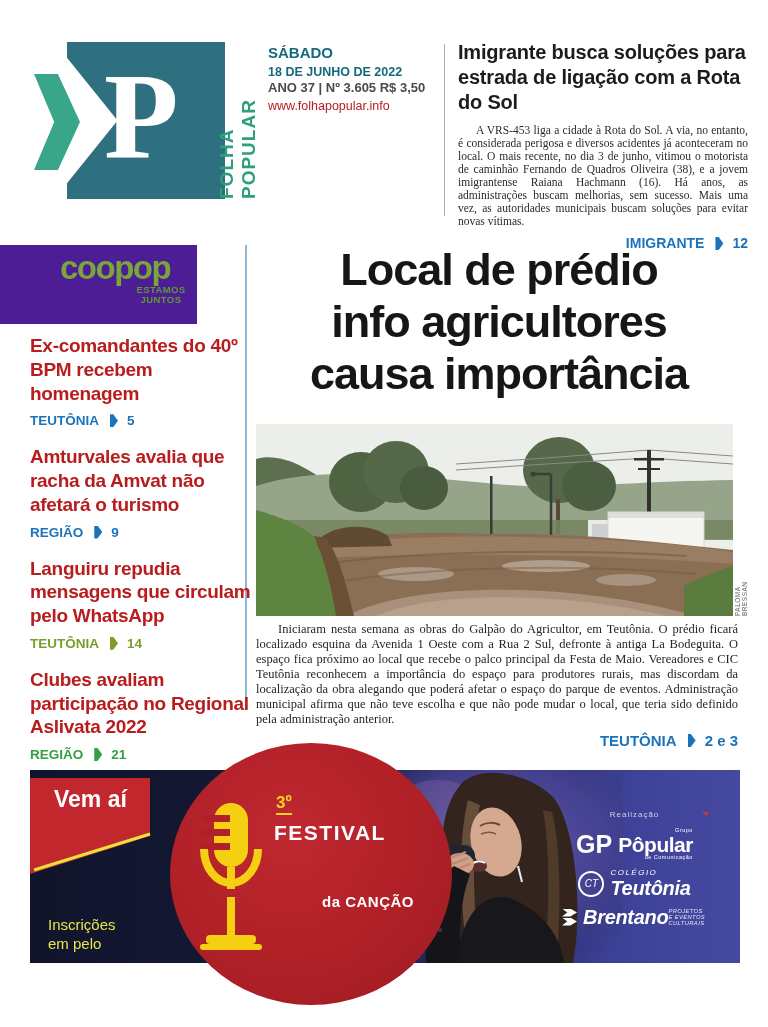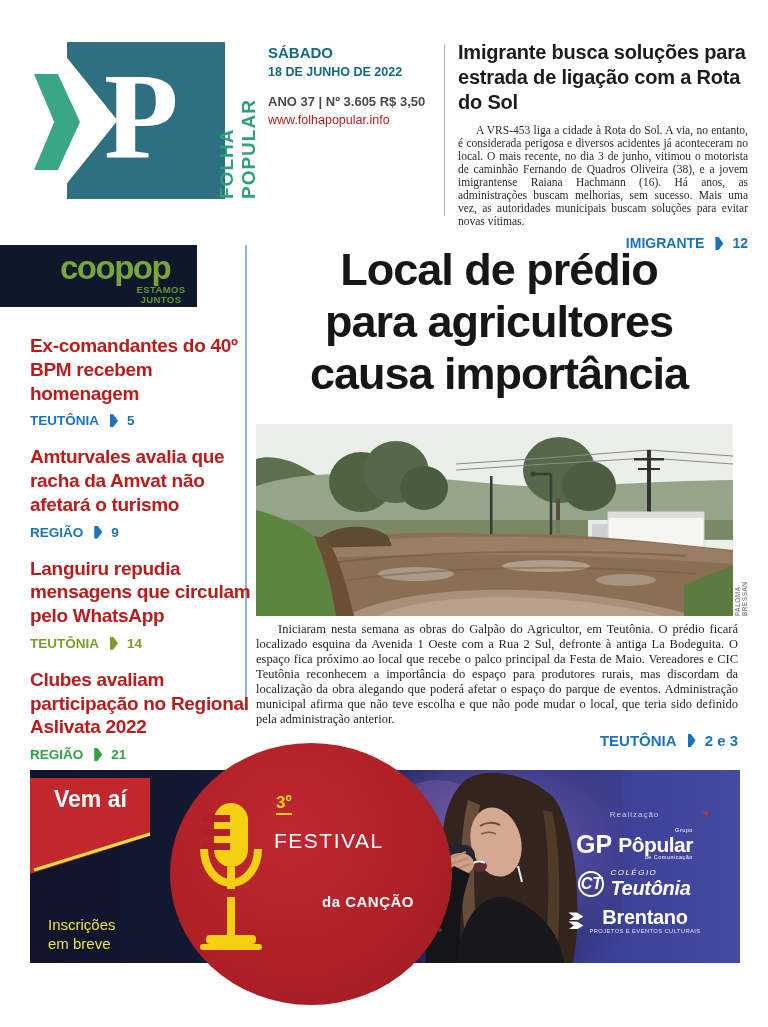--- a/index.html
+++ b/index.html
@@ -12,42 +12,42 @@
       clip-path:polygon(0 0,52% 0,100% 50%,52% 100%,0 100%,44% 50%);}
   .logo-square{position:absolute;left:67px;top:42px;width:158px;height:157px;background:#2e6f80;
       clip-path:polygon(0 0,100% 0,100% 100%,0 100%,0 90%,32% 50%,0 10%);}
   .logo-p{position:absolute;left:104px;top:56px;font-family:"Liberation Serif",serif;
       font-weight:700;font-size:122px;line-height:1;color:#fff;}
   .logo-vertical{position:absolute;left:225px;top:42px;height:157px;width:26px;
       writing-mode:vertical-rl;transform:rotate(180deg);font-weight:800;font-size:19px;
       letter-spacing:1px;color:#2f9e7b;display:flex;align-items:center;}
   .dateblock{position:absolute;left:268px;top:44px;width:172px;}
   .dateblock .day{font-size:15px;font-weight:800;color:#14697c;margin-bottom:4px;}
-  .dateblock .date{font-size:12.5px;font-weight:800;color:#14697c;margin-bottom:15px;}
+  .dateblock .date{font-size:12.5px;font-weight:800;color:#14697c;margin-bottom:1px;}
   .dateblock .edition{font-size:13px;color:#4a4a4a;margin-bottom:4px;font-weight:bold;}
   .dateblock .site{font-size:12.5px;color:#b91c1c;}
   .head-divider{position:absolute;left:444px;top:44px;width:1px;height:172px;background:#a9adad;}
 
   
   .top-story{position:absolute;left:458px;top:40px;width:290px;}
   .top-story h2{margin:0 0 8px 0;font-size:20px;line-height:1.26;font-weight:700;
       letter-spacing:-0.2px;color:#1d1c1a;}
   .serif-body{font-family:"Liberation Serif",serif;font-size:11.5px;line-height:1.14;
       text-align:justify;text-indent:18px;color:#2b2a28;}
   .tagline{display:flex;align-items:center;font-weight:800;}
   .tagline.right{justify-content:flex-end;}
   .chev{display:inline-block;width:8px;height:13px;background:currentColor;
       clip-path:polygon(0 0,40% 0,100% 50%,40% 100%,0 100%);margin:0 9px 0 11px;}
   .tag-blue{color:#1b74bb;}
   .tag-olive{color:#7d9c29;}
   .tag-green{color:#33a042;}
   .top-story .tagline{font-size:14px;margin-top:7px;}
 
   
-  .coopop{position:absolute;left:0;top:245px;width:197px;height:62px;background:#0f172a;}
+  .coopop{position:absolute;left:0;top:245px;width:197px;height:79px;background:#4c1d95;}
   .coopop-word{position:absolute;left:60px;top:4px;font-size:33px;font-weight:800;
       letter-spacing:-1.5px;color:#7aa43c;}
   .coopop-slogan{position:absolute;left:130px;top:40px;width:62px;text-align:center;
       font-size:9.5px;line-height:1.05;font-weight:800;color:#5f9a32;letter-spacing:.4px;}
 
   
   .sidebar{position:absolute;left:30px;top:334px;width:222px;}
   .sidebar .story h3{margin:0 0 8px 0;font-size:19px;line-height:1.25;font-weight:700;
       letter-spacing:-0.3px;color:#b91c1c;}
   .sidebar .tagline{font-size:13.5px;margin:0 0 17px 0;}
@@ -76,37 +76,37 @@
       align-items:center;gap:9px;color:#fff;}
   .org-label{font-size:8px;letter-spacing:1px;color:#ccd2ee;}
   .sp-row{display:flex;align-items:center;gap:6px;}
   .gp-mark{font-size:25px;font-weight:800;position:relative;line-height:1;}
   .gp-accent{position:absolute;right:-2px;top:2px;width:7px;height:4px;background:#d23434;
       clip-path:polygon(0 0,100% 0,60% 100%);}
   .gp-stack{display:flex;flex-direction:column;align-items:flex-end;line-height:1;}
   .gp-top{font-size:5.5px;letter-spacing:.5px;}
   .gp-name{font-size:21px;font-weight:800;letter-spacing:-.5px;}
   .gp-sub{font-size:5.5px;letter-spacing:.5px;}
-  .ct-mark{width:26px;height:26px;border:2px solid #fff;border-radius:50%;font-size:16px;
-      font-weight:700;display:flex;align-items:center;justify-content:center;font-style:italic;}
+  .ct-mark{width:26px;height:26px;border:2px solid #fff;border-radius:50%;font-size:10px;
+      font-weight:400;display:flex;align-items:center;justify-content:center;font-style:italic;}
   .ct-stack{display:flex;flex-direction:column;align-items:flex-start;line-height:1;}
   .ct-top{font-size:8px;font-style:italic;letter-spacing:1.5px;margin-bottom:1px;}
   .ct-name{font-size:20px;font-weight:800;font-style:italic;letter-spacing:-.3px;}
   .br-mark{display:flex;flex-direction:column;gap:1px;}
   .br-mark span{display:block;width:15px;height:8px;background:#fff;
       clip-path:polygon(0 0,55% 0,100% 50%,55% 100%,0 100%,35% 50%);}
-  .br-stack{display:flex;flex-direction:column;align-items:center;line-height:1;}
+  .br-stack{display:flex;flex-direction:row;align-items:flex-start;line-height:1;font-style:italic;}
   .br-name{font-size:20px;font-weight:700;letter-spacing:-.3px;}
   .br-sub{font-size:5.8px;letter-spacing:.4px;margin-top:2px;color:#dfe3f5;}
 
   .fest-circle{position:absolute;left:170px;top:743px;width:282px;height:262px;border-radius:50%;
       background:radial-gradient(circle at 42% 35%,#c02830 0%,#b02027 55%,#9c1b22 100%);}
   .fc-num{position:absolute;left:106px;top:50px;font-size:17px;font-weight:800;color:#f6d41c;
       border-bottom:2px solid #f6d41c;padding-bottom:0;}
-  .fc-festival{position:absolute;left:104px;top:86px;font-size:21px;font-weight:400;color:#fff;
+  .fc-festival{position:absolute;left:104px;top:78px;font-size:21px;font-weight:700;color:#fff;
       letter-spacing:1.5px;}
   .fc-popular{position:absolute;left:98px;top:90px;font-size:51px;font-weight:800;color:#fff;
       letter-spacing:-1.5px;}
   .fc-cancao{position:absolute;left:152px;top:150px;font-size:15px;font-weight:600;color:#fff;
       letter-spacing:.5px;}
   .mic-svg{position:absolute;left:26px;top:58px;}
 </style>
 </head>
 <body>
 
@@ -176,21 +176,21 @@
       <div class="tagline tag-green" data-name="sidebar-story-tagline">
         <span data-name="story-tag">REGIÃO</span>
         <span class="chev" data-name="page-arrow-icon"></span>
         <span data-name="story-page">21</span>
       </div>
     </div>
   </div>
 
   <div class="main-headline" data-name="main-headline">
     <span data-name="main-headline-line1">Local de prédio</span><br>
-    <span data-name="main-headline-line2">para agricultores</span><br>
+    <span data-name="main-headline-line2">info agricultores</span><br>
     <span data-name="main-headline-line3">causa importância</span>
   </div>
 
   <div class="main-col" data-name="main-story-column">
     <svg class="photo" data-name="construction-site-photo" viewBox="0 0 477 192" xmlns="http://www.w3.org/2000/svg">
       <rect x="0" y="0" width="477" height="192" fill="#eceeea"></rect>
       <path d="M0,35 C25,28 55,44 85,70 C62,84 30,90 0,95 Z" fill="#5c7050"></path>
       <path d="M0,62 C60,42 140,50 240,60 C300,66 360,58 477,56 L477,115 L0,115 Z" fill="#96a48a"></path>
       <ellipse cx="105" cy="58" rx="32" ry="30" fill="#4f6242"></ellipse>
       <ellipse cx="140" cy="48" rx="33" ry="31" fill="#55684a"></ellipse>
@@ -270,21 +270,21 @@
     </svg>
 
     <svg class="flag-svg" data-name="coming-soon-flag" width="122" height="100" viewBox="0 0 122 100" xmlns="http://www.w3.org/2000/svg">
       <polygon points="0,0 120,0 120,58 0,96" fill="#c1272d"></polygon>
       <line x1="4" y1="92" x2="120" y2="56" stroke="#e8e23a" stroke-width="3"></line>
     </svg>
     <div class="vem-ai" data-name="coming-soon-text">Vem aí</div>
 
     <div class="signup" data-name="signup-text">
       <span data-name="signup-line1">Inscrições</span><br>
-      <span data-name="signup-line2">em breve</span>
+      <span data-name="signup-line2">em pelo</span>
     </div>
 
     <div class="sponsors" data-name="sponsor-logos">
       <div class="org-label" data-name="organizer-label">Realização</div>
       <div class="sp-row" data-name="sponsor-gp-popular">
         <span class="gp-mark" data-name="gp-logo-mark">GP</span>
         <span class="gp-accent" data-name="gp-logo-accent-icon"></span>
         <span class="gp-stack" data-name="gp-logo-text">
           <span class="gp-top" data-name="gp-logo-top">Grupo</span>
           <span class="gp-name" data-name="gp-logo-name">Pôpular</span>

